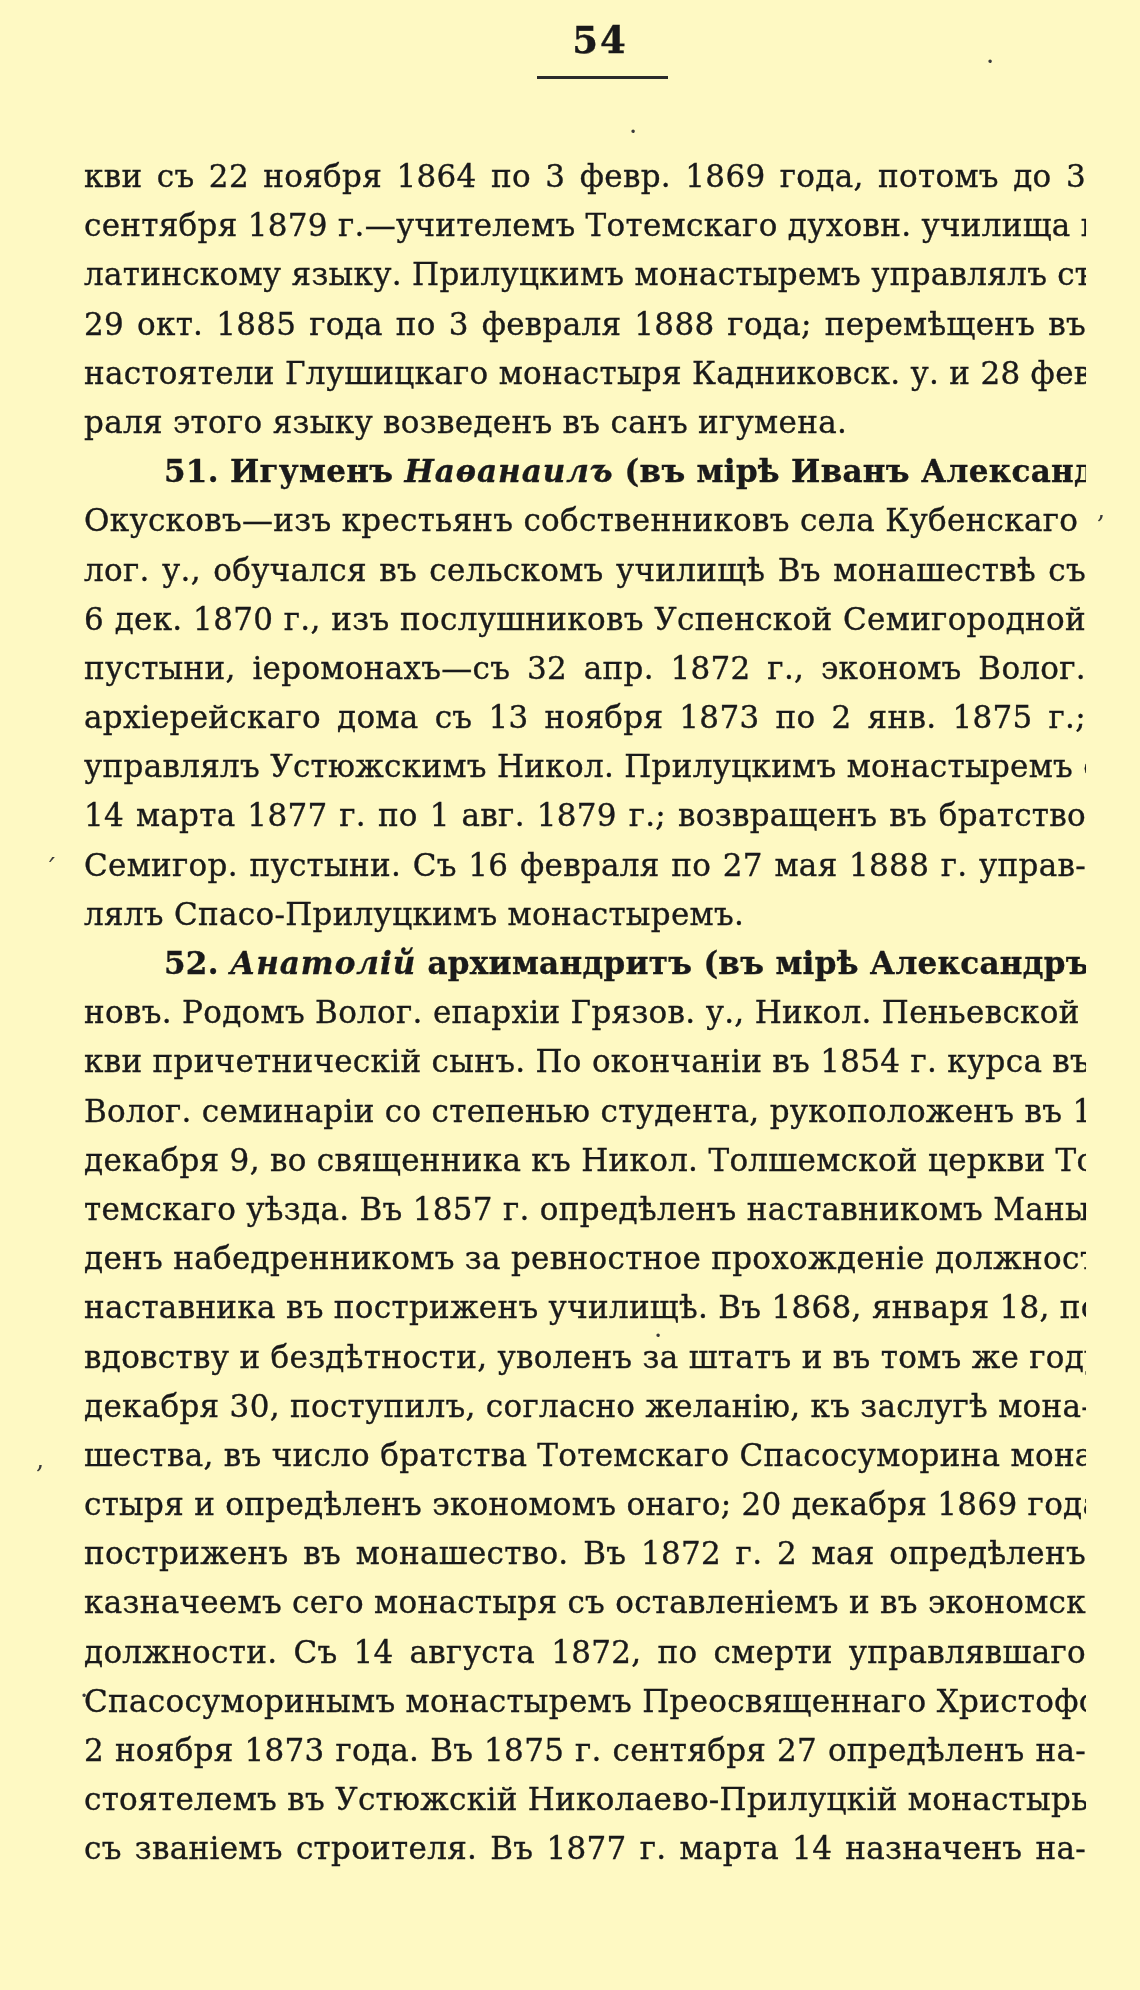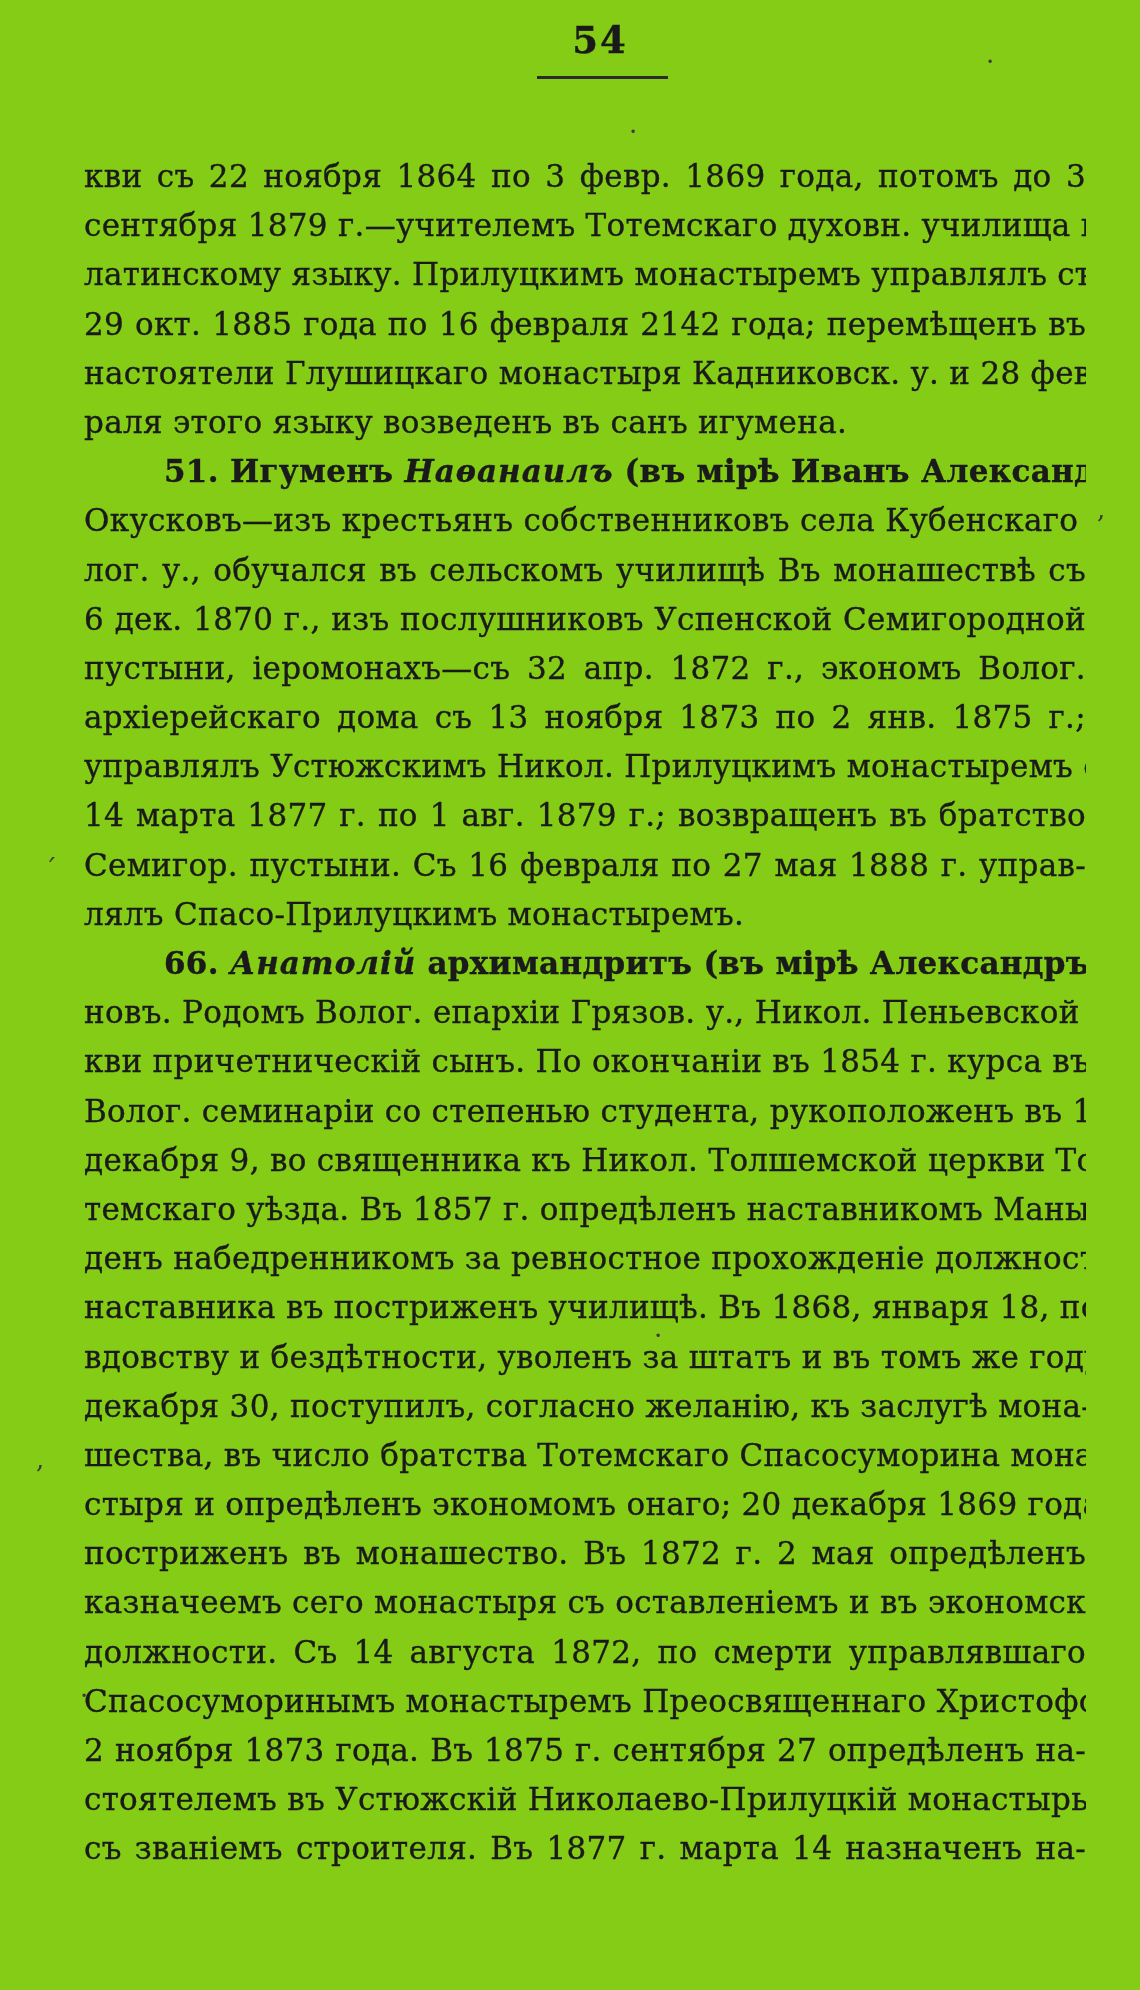--- a/index.html
+++ b/index.html
@@ -1,20 +1,20 @@
 <!DOCTYPE html>
 <html><head>
 <meta charset="utf-8">
 <style>
   html,body { margin:0; padding:0; background:#e8e8e4; }
   .page {
     position:relative;
     width:1140px; height:1990px;
     margin:0 auto;
-    background:#84cc16;
+    background:#fef9c3;
     color:#1a1a1a;
     font-family:"DejaVu Serif", serif;
     overflow:hidden;
     -webkit-text-stroke:0.35px #1a1a1a;
   }
   .page-number {
     position:absolute;
     top:18px; left:600px;
     transform:translateX(-50%);
     font-size:37px;
@@ -55,34 +55,34 @@
 </head>
 <body>
 
 <div class="page">
   <div class="page-number">54</div>
   <div class="header-rule"></div>
   <div class="text-body" id="text-body">
       <div class="line"><span>кви съ 22 ноября 1864 по 3 февр. 1869 года, потомъ до 3</span></div>
       <div class="line"><span>сентября 1879 г.—учителемъ Тотемскаго духовн. училища по</span></div>
       <div class="line"><span>латинскому языку. Прилуцкимъ монастыремъ управлялъ съ</span></div>
-      <div class="line"><span>29 окт. 1885 года по 16 февраля 2142 года; перемѣщенъ въ</span></div>
+      <div class="line"><span>29 окт. 1885 года по 3 февраля 1888 года; перемѣщенъ въ</span></div>
       <div class="line"><span>настоятели Глушицкаго монастыря Кадниковск. у. и 28 фев-</span></div>
       <div class="line para-end"><span>раля этого языку возведенъ въ санъ игумена.</span></div>
       <div class="line indent"><span>51. Игуменъ </span><em>Наѳанаилъ</em><span> (въ мірѣ Иванъ Александровъ)</span></div>
       <div class="line"><span>Окусковъ—изъ крестьянъ собственниковъ села Кубенскаго Во-</span></div>
       <div class="line"><span>лог. у., обучался въ сельскомъ училищѣ Въ монашествѣ съ</span></div>
       <div class="line"><span>6 дек. 1870 г., изъ послушниковъ Успенской Семигородной</span></div>
       <div class="line"><span>пустыни, іеромонахъ—съ 32 апр. 1872 г., экономъ Волог.</span></div>
       <div class="line"><span>архіерейскаго дома съ 13 ноября 1873 по 2 янв. 1875 г.;</span></div>
       <div class="line"><span>управлялъ Устюжскимъ Никол. Прилуцкимъ монастыремъ съ</span></div>
       <div class="line"><span>14 марта 1877 г. по 1 авг. 1879 г.; возвращенъ въ братство</span></div>
       <div class="line"><span>Семигор. пустыни. Съ 16 февраля по 27 мая 1888 г. управ-</span></div>
       <div class="line para-end"><span>лялъ Спасо-Прилуцкимъ монастыремъ.</span></div>
-      <div class="line indent"><span>66. </span><em>Анатолій</em><span> архимандритъ (въ мірѣ Александръ) Смир-</span></div>
+      <div class="line indent"><span>52. </span><em>Анатолій</em><span> архимандритъ (въ мірѣ Александръ) Смир-</span></div>
       <div class="line"><span>новъ. Родомъ Волог. епархіи Грязов. у., Никол. Пеньевской цер-</span></div>
       <div class="line"><span>кви причетническій сынъ. По окончаніи въ 1854 г. курса въ</span></div>
       <div class="line"><span>Волог. семинаріи со степенью студента, рукоположенъ въ 1855 г.</span></div>
       <div class="line"><span>декабря 9, во священника къ Никол. Толшемской церкви То-</span></div>
       <div class="line"><span>темскаго уѣзда. Въ 1857 г. опредѣленъ наставникомъ Маны-</span></div>
       <div class="line"><span>денъ набедренникомъ за ревностное прохожденіе должности</span></div>
       <div class="line"><span>наставника въ постриженъ училищѣ. Въ 1868, января 18, по</span></div>
       <div class="line"><span>вдовству и бездѣтности, уволенъ за штатъ и въ томъ же году</span></div>
       <div class="line"><span>декабря 30, поступилъ, согласно желанію, къ заслугѣ мона-</span></div>
       <div class="line"><span>шества, въ число братства Тотемскаго Спасосуморина мона-</span></div>

